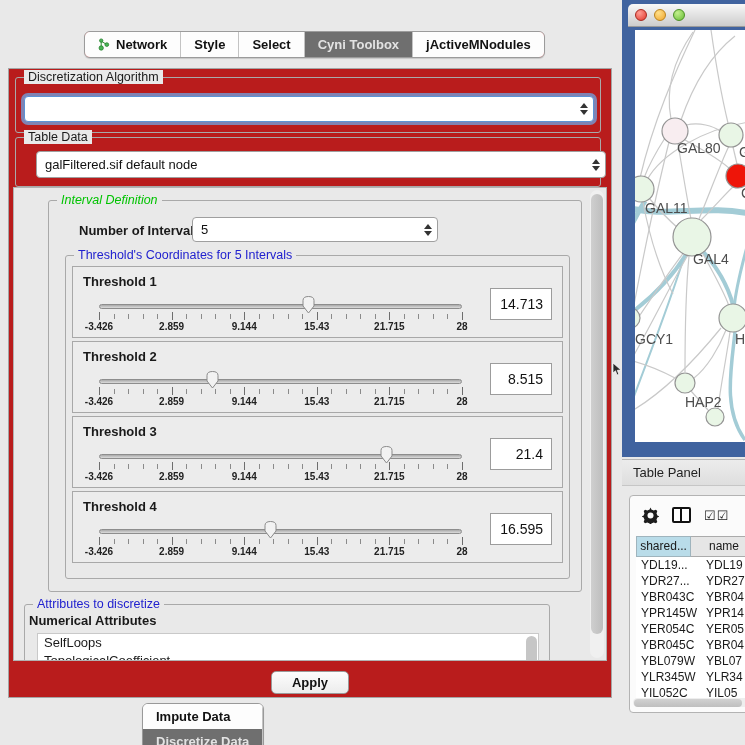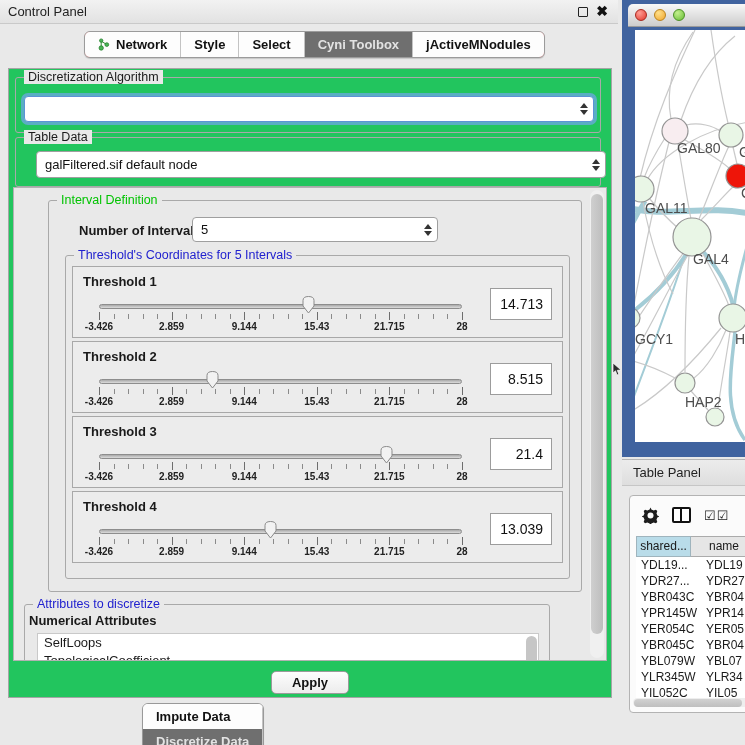--- a/index.html
+++ b/index.html
@@ -15,26 +15,26 @@
 
   
   .tabbar { position:absolute; left:0; top:31px; width:618px; height:28px; }
   .tabgroup { position:absolute; left:84px; top:0; display:flex; border:1px solid #9b9b9b; border-radius:6px; overflow:hidden; background:#fca5a5; box-shadow:0 1px 1px rgba(0,0,0,.15); }
   .tab { padding:5px 13px 5px 13px; font-weight:bold; font-size:13px; color:#111; background:#fdfdfd; border-right:1px solid #c3c3c3; display:flex; align-items:center; gap:6px; white-space:nowrap; }
   .tab:last-child { border-right:none; }
   .tab.selected { background:#6f6f6f; color:#e3e3e3; }
   .net-icon { width:12px; height:13px; display:inline-block; }
 
   
-  .outer-panel { position:absolute; left:8px; top:68px; width:604px; height:630px; border:1px solid #a5a5a5; background:#22c55e; }
+  .outer-panel { position:absolute; left:8px; top:68px; width:604px; height:630px; border:1px solid #a5a5a5; background:#b91c1c; }
 
   .group { position:absolute; border:1px solid #a9a9a9; border-radius:3px; }
   .group-title { position:absolute; top:-8px; left:8px; background:#e9e9e9; padding:0 4px; font-size:12.5px; }
   .t-black { color:#1a1a1a; }
-  .t-green { color:#00c300; }
+  .t-green { color:#00c300;font-style:italic; }
   .t-blue  { color:#2121cf; }
 
   .combo { position:absolute; background:#fff; border:1px solid #9f9f9f; border-radius:4px; font-size:13px; display:flex; align-items:center; }
   .combo .val { flex:1; padding-left:8px; color:#111; }
   .combo .spin { width:18px; display:flex; flex-direction:column; align-items:center; gap:2px; }
   .arr-up { width:0; height:0; border-left:4px solid transparent; border-right:4px solid transparent; border-bottom:5px solid #333; }
   .arr-dn { width:0; height:0; border-left:4px solid transparent; border-right:4px solid transparent; border-top:5px solid #333; }
   .combo.focused { box-shadow:0 0 0 3px rgba(110,165,230,.75); border-color:#5c93d6; }
 
   
@@ -128,25 +128,20 @@
   
   .cursor { position:absolute; left:612px; top:362px; z-index:99; }
 
   svg text { font-family:"Liberation Sans", sans-serif; }
 </style>
 </head>
 <body>
 
 <div class="cp-window">
 
-  <div class="cp-titlebar">
-    <span class="cp-title">Control Panel</span>
-    <span class="cp-float"></span>
-    <span class="cp-close">✖</span>
-  </div>
 
   <div class="tabbar">
     <div class="tabgroup">
       <div class="tab">
         <svg class="net-icon" viewBox="0 0 12 13">
           <path d="M3.2 3.2 L3.2 9.5 M3.2 3.2 L8.6 6.4" stroke="#2e8f33" stroke-width="1"></path>
           <circle cx="3.2" cy="2.6" r="1.7" fill="#49b457" stroke="#1d7a24" stroke-width="0.7"></circle>
           <circle cx="3.2" cy="10" r="2.2" fill="#49b457" stroke="#1d7a24" stroke-width="0.7"></circle>
           <circle cx="8.8" cy="6.6" r="1.9" fill="#49b457" stroke="#1d7a24" stroke-width="0.7"></circle>
         </svg>
@@ -318,21 +313,21 @@
                   <span>15.43</span>
                   <span>21.715</span>
                   <span>28</span>
               </div>
               <div class="thumb-wrap" style="left:47%">
                 <svg width="17" height="19" viewBox="0 0 17 19">
                     <path d="M8.5 18 L3 11 L3 5.5 Q3 1.5 8.5 1.5 Q14 1.5 14 5.5 L14 11 Z" fill="#f2f2f2" stroke="#8a8a8a" stroke-width="1"></path>
                   </svg>
               </div>
             </div>
-            <div class="value-box">13.039</div>
+            <div class="value-box">16.595</div>
           </div>
         </div>
       </div>
 
       <div class="group g-attributes">
         <span class="group-title t-blue">Attributes to discretize</span>
         <span class="attr-label">Numerical Attributes</span>
         <div class="attr-list">
           <div class="row">SelfLoops</div>
           <div class="row">TopologicalCoefficient</div>

